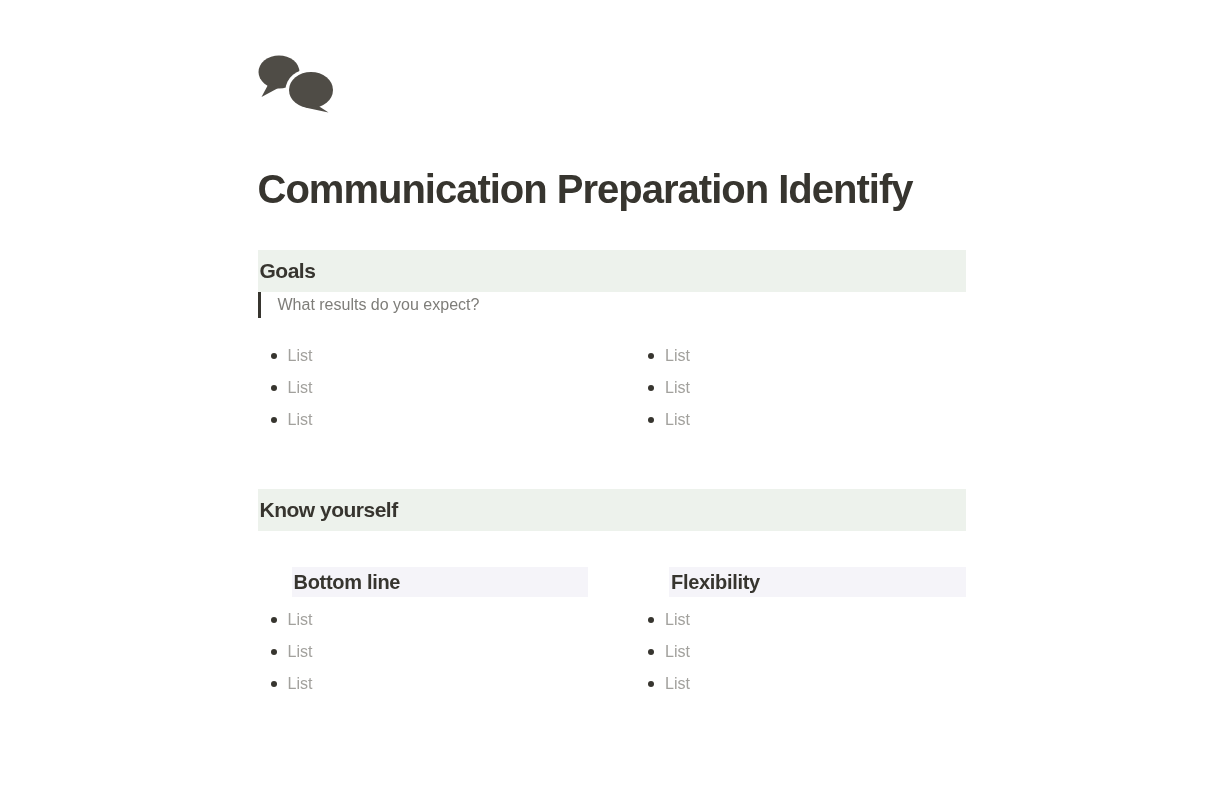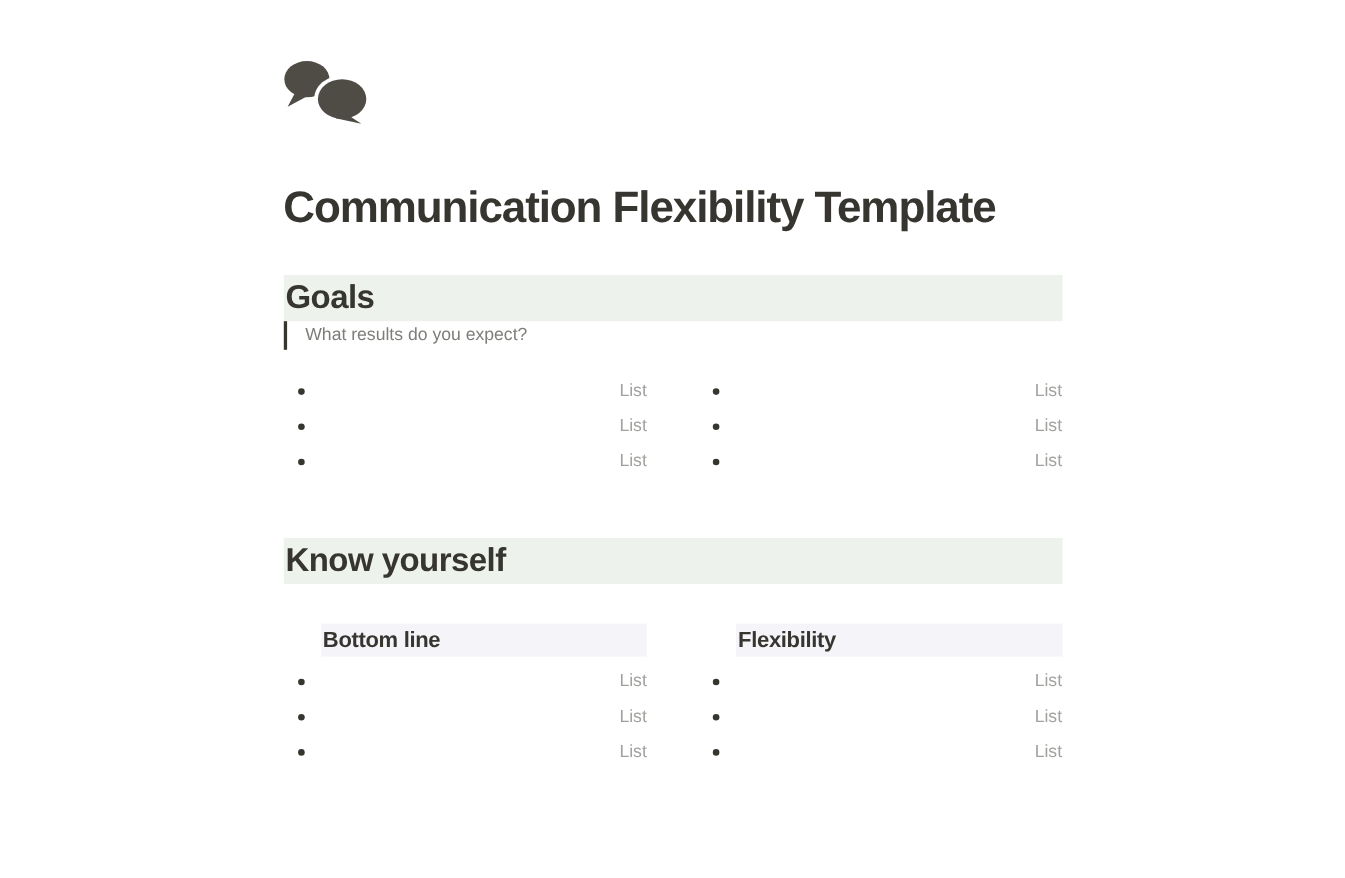--- a/index.html
+++ b/index.html
@@ -33,21 +33,21 @@
     letter-spacing: -1px;
     white-space: nowrap;
     color: #37352f;
   }
 
   
   .section-heading {
     margin-top: 37px;
     background: #edf2ec;
     padding: 5px 2px;
-    font-size: 30px;
+    font-size: 21px;
     font-weight: 700;
     line-height: 32px;
     letter-spacing: -0.5px;
     color: #37352f;
   }
   .section-heading.second { margin-top: 53px; }
 
   
   .quote {
     border-left: 3px solid #37352f;
@@ -72,21 +72,21 @@
     padding: 2px 2px;
     font-size: 20px;
     font-weight: 700;
     line-height: 26px;
     letter-spacing: -0.3px;
     color: #37352f;
     margin-left: 34px;
   }
 
   
-  ul.bullet-list { list-style: none; text-align: right; }
+  ul.bullet-list { list-style: none; }
   .with-headers ul.bullet-list { margin-top: 7px; }
   ul.bullet-list li {
     position: relative;
     padding: 3px 0 3px 30px;
     font-size: 16px;
     line-height: 26px;
     color: #a2a19d;
     cursor: text;
   }
   ul.bullet-list li .bullet {
@@ -113,21 +113,21 @@
         </g>
         <ellipse cx="53" cy="35" rx="25.5" ry="21.5" fill="#ffffff"></ellipse>
         <g fill="#4f4c46">
           <ellipse cx="53" cy="35" rx="22" ry="18"></ellipse>
           <path d="M59 50 L70.5 57.5 L47 52.5 Z"></path>
         </g>
       </svg>
     </span>
   </div>
 
-  <h1 class="page-title">Communication Flexibility Template</h1>
+  <h1 class="page-title">Communication Preparation Identify</h1>
 
   <div class="section-heading">Goals</div>
 
   <div class="quote">What results do you expect?</div>
 
   <div class="columns">
     <div class="col">
       <ul class="bullet-list">
         <li><span class="bullet"></span><span>List</span></li>
         <li><span class="bullet"></span><span>List</span></li>

